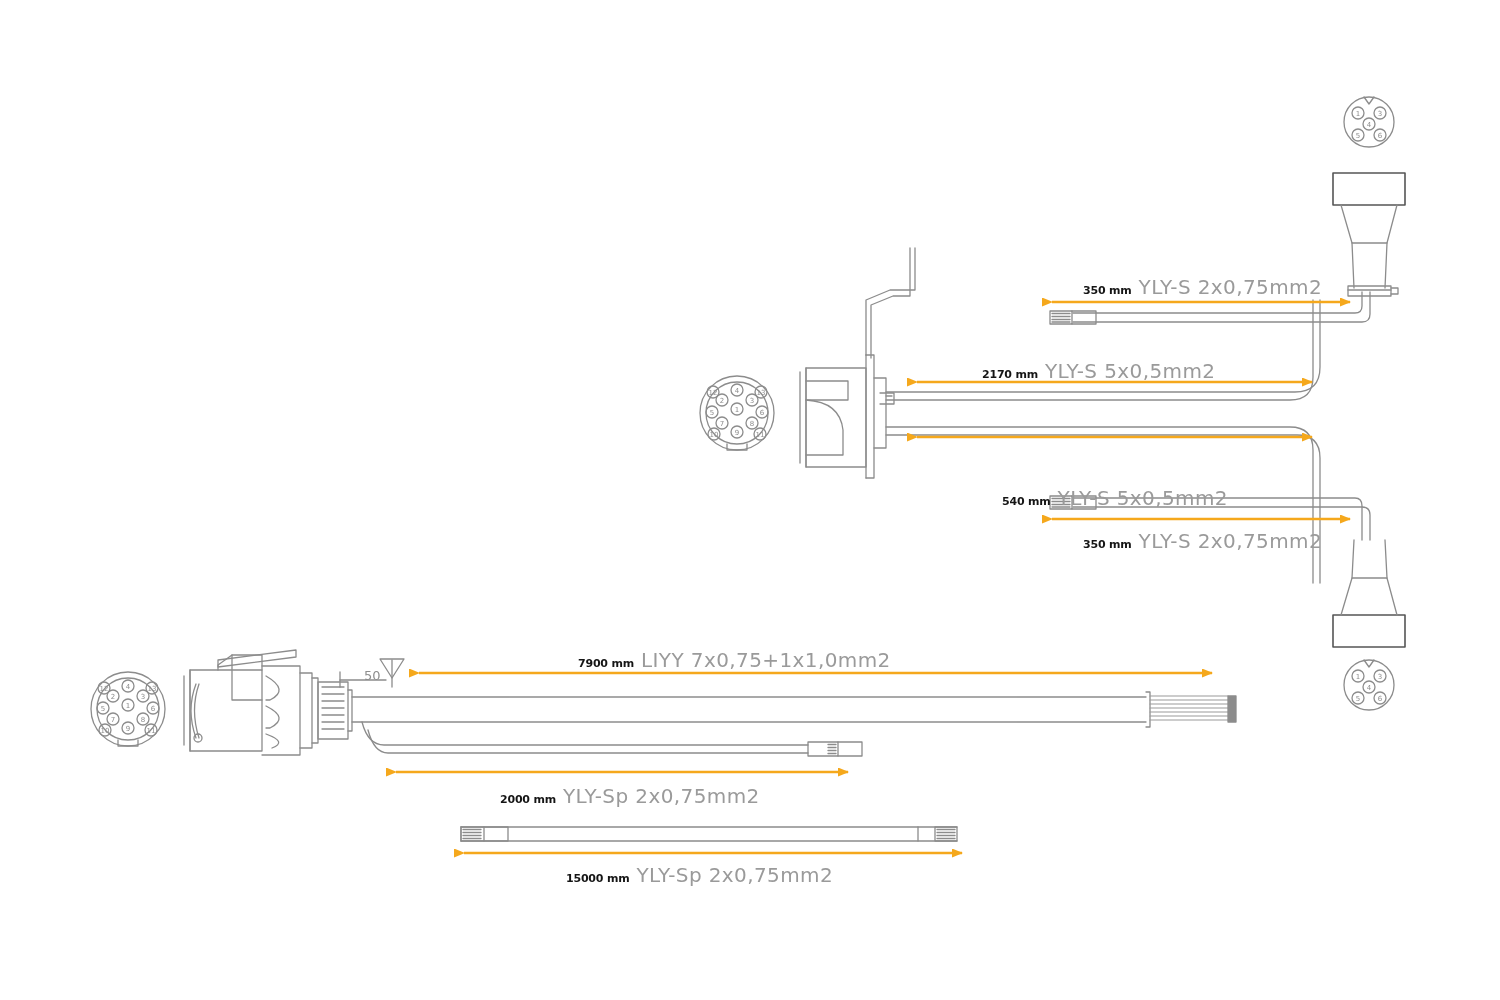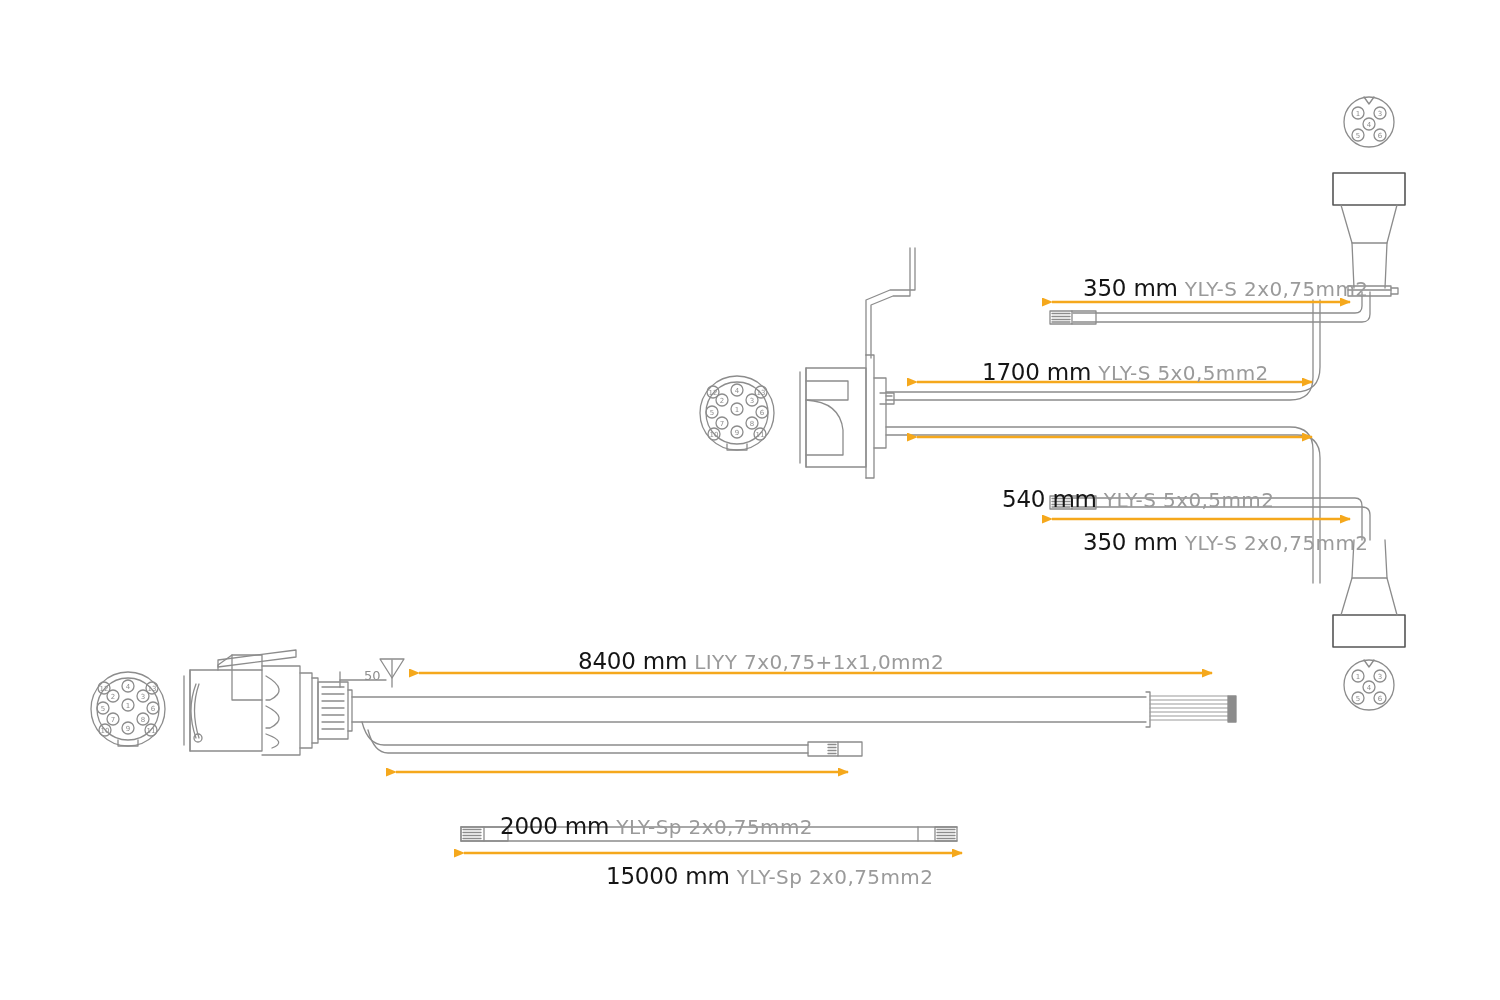--- a/index.html
+++ b/index.html
@@ -26,22 +26,22 @@
     width: 1500px;
     height: 1000px;
   }
   .dimlabel {
     position: absolute;
     white-space: nowrap;
     line-height: 1;
     font-family: "DejaVu Sans", sans-serif;
   }
   .dimlabel .val {
-    font-size: 23px;
-    font-weight: normal;
+    font-size: 11px;
+    font-weight: bold;
     color: #151515;
     letter-spacing: -0.2px;
   }
   .dimlabel .spec {
     font-size: 20px;
     font-weight: normal;
     color: #9a9a9a;
     letter-spacing: 0.4px;
     margin-left: 7px;
   }
@@ -271,38 +271,38 @@
       <line x1="396" y1="772" x2="848" y2="772" marker-start="url(#arrL)" marker-end="url(#arrR)"></line>
       <line x1="464" y1="853" x2="962" y2="853" marker-start="url(#arrL)" marker-end="url(#arrR)"></line>
     </g>
   </svg>
 
   <div class="dimlabel" style="left:1083px; top:277px;">
     <span class="val">350 mm</span><span class="spec">YLY-S  2x0,75mm2</span>
   </div>
 
   <div class="dimlabel" style="left:982px; top:361px;">
-    <span class="val">1700 mm</span><span class="spec">YLY-S  5x0,5mm2</span>
+    <span class="val">2170 mm</span><span class="spec">YLY-S  5x0,5mm2</span>
   </div>
 
   <div class="dimlabel" style="left:1002px; top:448px;margin-top:40px;">
     <span class="val">540 mm</span><span class="spec">YLY-S  5x0,5mm2</span>
   </div>
 
   <div class="dimlabel" style="left:1083px; top:531px;">
     <span class="val">350 mm</span><span class="spec">YLY-S  2x0,75mm2</span>
   </div>
 
   <div class="dimlabel" style="left:578px; top:650px;">
-    <span class="val">8400 mm</span><span class="spec">LIYY  7x0,75+1x1,0mm2</span>
-  </div>
-
-  <div class="dimlabel" style="left:500px; top:786px;margin-top:29px;">
+    <span class="val">7900 mm</span><span class="spec">LIYY  7x0,75+1x1,0mm2</span>
+  </div>
+
+  <div class="dimlabel" style="left:500px; top:786px;">
     <span class="val">2000 mm</span><span class="spec">YLY-Sp  2x0,75mm2</span>
   </div>
 
-  <div class="dimlabel" style="left:566px; top:865px;margin-left:40px;">
+  <div class="dimlabel" style="left:566px; top:865px;">
     <span class="val">15000 mm</span><span class="spec">YLY-Sp  2x0,75mm2</span>
   </div>
 
   <div class="smalldim" style="left:364px; top:668px;">50</div>
 
 </div>
 
 </body></html>

